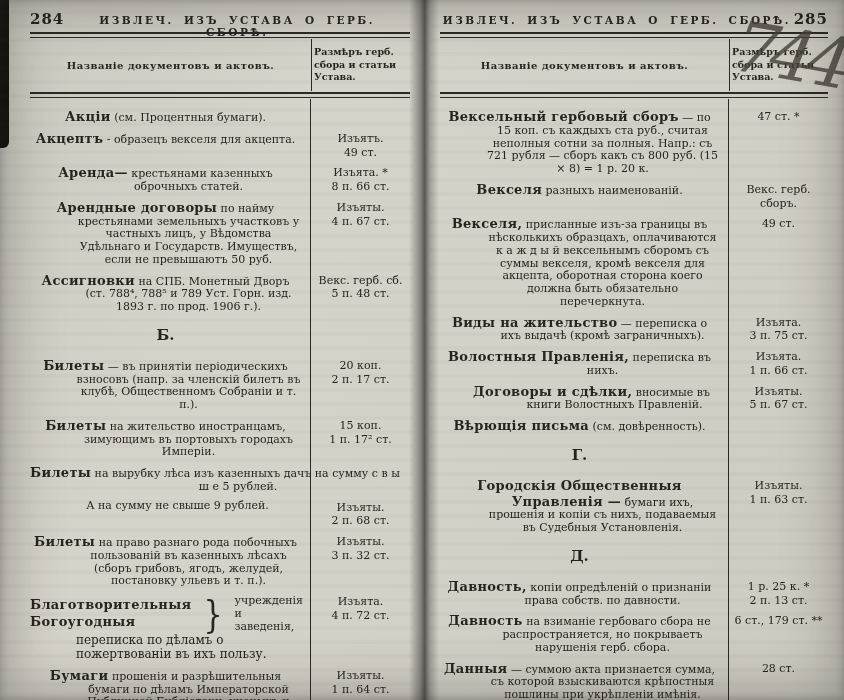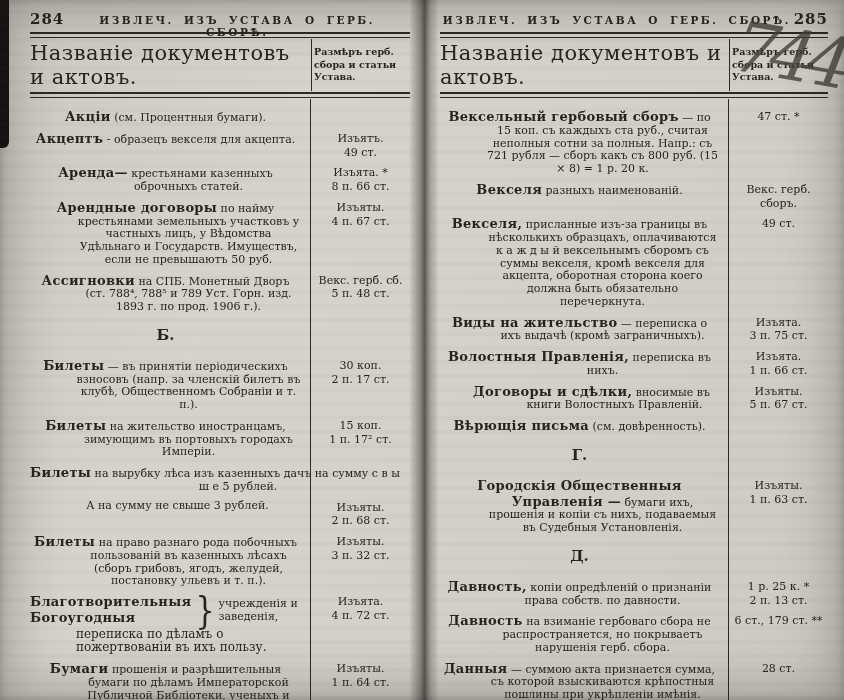--- a/index.html
+++ b/index.html
@@ -28,32 +28,32 @@
   .bleed{
     position:absolute;inset:0;pointer-events:none;opacity:.55;
     background:repeating-linear-gradient(to bottom,rgba(95,90,80,0) 0 10px,rgba(95,90,80,.07) 10px 14px);
     filter:blur(.4px);
   }
   .runhead{display:flex;align-items:baseline;height:20px;margin-bottom:2px;}
   .pagenum{font-size:15px;font-weight:bold;letter-spacing:1px;}
   .runtitle{flex:1;text-align:center;font-size:10.5px;font-weight:bold;letter-spacing:2.5px;word-spacing:4px;}
   .rule2{height:3px;border-top:2px solid #2c2924;border-bottom:1px solid #2c2924;margin:1px 0;}
   .thead{display:flex;align-items:stretch;min-height:52px;}
-  .thead-name{flex:1;display:flex;align-items:center;justify-content:center;font-weight:normal;font-size:21px;letter-spacing:.5px;}
+  .thead-name{flex:1;display:flex;align-items:center;justify-content:center;font-weight:bold;font-size:10px;letter-spacing:.5px;}
   .thead-value{width:99px;border-left:1px solid #2c2924;display:flex;align-items:center;justify-content:center;text-align:left;font-weight:bold;font-size:9.5px;line-height:1.3;padding:3px 2px;box-sizing:border-box;}
   .tbody{position:relative;padding-top:10px;}
   .vrule{position:absolute;top:0;bottom:-700px;right:99px;width:1px;background:#2c2924;}
   .row{display:flex;margin-bottom:6px;position:relative;}
   .cell-name{flex:1;padding-right:10px;min-width:0;}
   .cell-value{width:99px;box-sizing:border-box;text-align:center;font-size:11px;line-height:1.25;padding:1px 2px 0 2px;}
   .entry{font-size:11px;line-height:1.16;padding-left:46px;text-indent:-46px;text-align:center;}
   .row.indent .entry{margin-left:24px;}
   .term{font-weight:bold;font-size:13px;letter-spacing:.3px;}
   .section-h{text-align:center;font-weight:bold;font-size:15px;margin:6px 0 8px;}
-  .brace-wrap{display:flex;align-items:center;gap:4px;}
+  .brace-wrap{display:flex;align-items:center;gap:12px;}
   .brace-left div{font-weight:bold;font-size:13px;line-height:1.25;letter-spacing:.3px;}
   .brace-glyph{font-size:30px;font-weight:normal;transform:scaleY(1.25);line-height:1;}
   .brace-right{font-size:11px;}
   .brace-cont{font-size:12px;line-height:1.16;padding-left:46px;margin-top:1px;}
   .handwritten{
     position:absolute;top:14px;right:2px;width:110px;height:110px;pointer-events:none;
     font-size:70px;font-style:italic;color:#46423a;transform:rotate(10deg);
     letter-spacing:-8px;opacity:.8;font-family:"DejaVu Serif",serif;
   }
 </style>
@@ -123,41 +123,41 @@
           <div class="cell-name">
             <div class="section-h">Б.</div>
           </div>
           <div class="cell-value"></div>
         </div>
         <div class="row">
           <div class="cell-name">
             <div class="entry"><span class="term">Билеты</span> — въ принятіи періодическихъ взносовъ (напр. за членскій билетъ въ клубѣ, Общественномъ Собраніи и т. п.).</div>
           </div>
           <div class="cell-value">
-            <div>30 коп.</div>
+            <div>20 коп.</div>
             <div>2 п. 17 ст.</div>
           </div>
         </div>
         <div class="row">
           <div class="cell-name">
             <div class="entry"><span class="term">Билеты</span> на жительство иностранцамъ, зимующимъ въ портовыхъ городахъ Имперіи.</div>
           </div>
           <div class="cell-value">
             <div>15 коп.</div>
             <div>1 п. 17² ст.</div>
           </div>
         </div>
         <div class="row">
           <div class="cell-name">
             <div class="entry"><span class="term">Билеты</span> на вырубку лѣса изъ казенныхъ дачъ на сумму с в ы ш е 5 рублей.</div>
           </div>
         </div>
         <div class="row indent">
           <div class="cell-name">
-            <div class="entry">А на сумму не свыше 3 рублей.</div>
+            <div class="entry">А на сумму не свыше 9 рублей.</div>
           </div>
           <div class="cell-value">
             <div>Изъяты.</div>
             <div>2 п. 68 ст.</div>
           </div>
         </div>
         <div class="row">
           <div class="cell-name">
             <div class="entry"><span class="term">Билеты</span> на право разнаго рода побочныхъ пользованій въ казенныхъ лѣсахъ (сборъ грибовъ, ягодъ, желудей, постановку ульевъ и т. п.).</div>
           </div>

